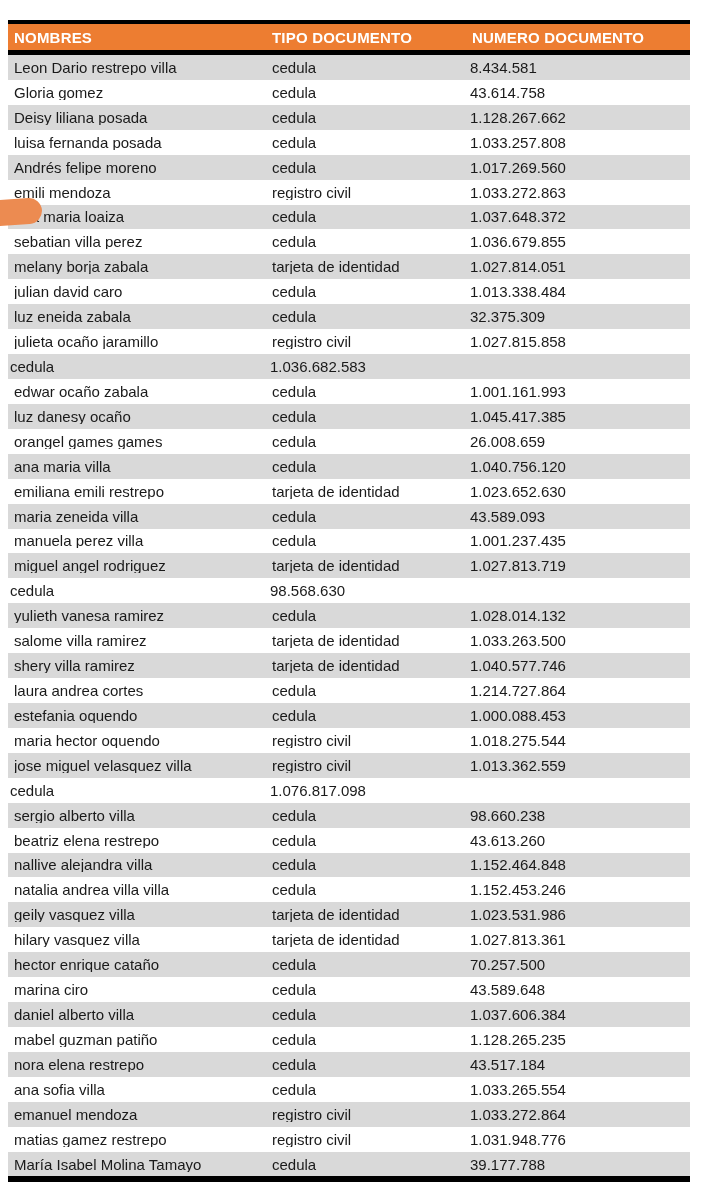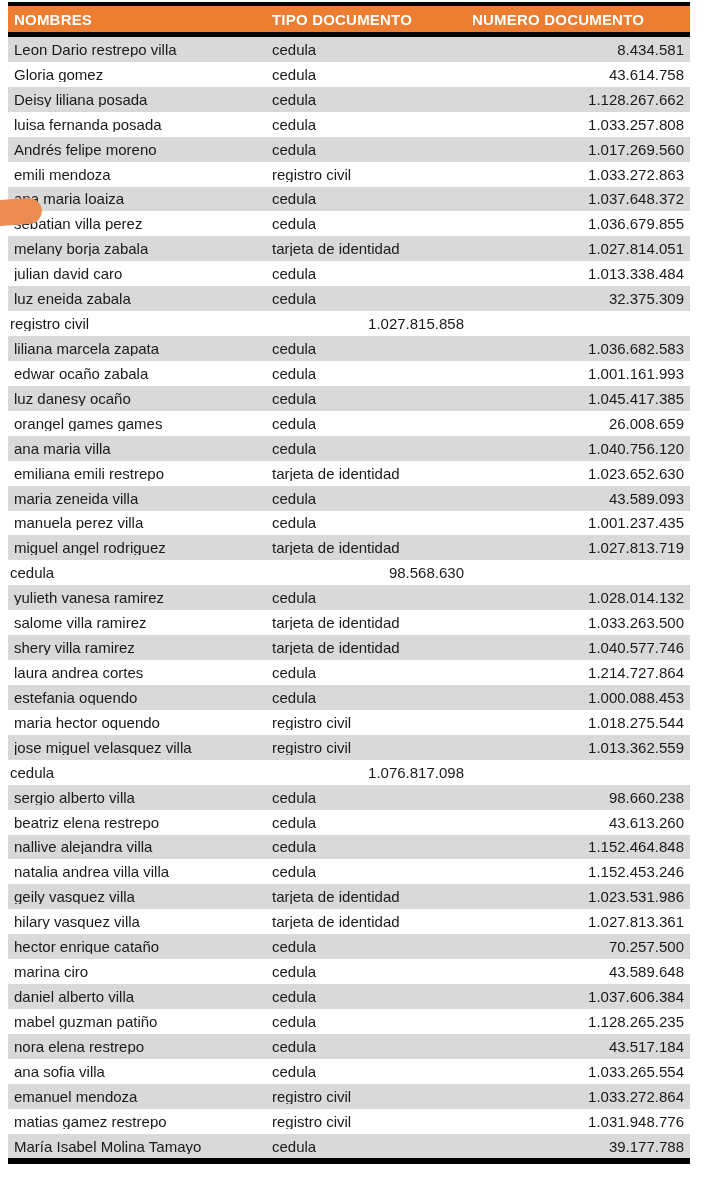--- a/index.html
+++ b/index.html
@@ -20,21 +20,21 @@
   .page {
     position: relative;
     width: 708px;
     height: 1190px;
     background: #FFFFFF;
     overflow: hidden;
   }
   .doc-table {
     position: absolute;
     left: 8px;
-    top: 2px;
+    top: 20px;
     width: 682px;
     border-top: 4px solid var(--border);
     border-bottom: 6px solid var(--border);
   }
   .thead {
     display: grid;
     grid-template-columns: 262px 200px 1fr;
     background: var(--header-bg);
     height: 31px;
     align-items: center;
@@ -62,21 +62,21 @@
   .tr.odd { background: var(--stripe); }
   .td {
     font-size: 15px;
     color: var(--cell-text);
     white-space: nowrap;
     overflow: hidden;
     line-height: 1;
   }
   .td.nombre { padding-left: 6px; }
   .td.tipo   { padding-left: 2px; }
-  .td.numero { text-align: right; padding-right: 6px; }
+  .td.numero { padding-right: 6px; }
   .annotation-blob {
     position: absolute;
     left: -14px;
     top: 199px;
     width: 56px;
     height: 26px;
     background: var(--annotation);
     border-radius: 13px;
     transform: rotate(-4deg);
     z-index: 2;
@@ -147,25 +147,25 @@
     <div class="td nombre">julian david caro</div>
     <div class="td tipo">cedula</div>
     <div class="td numero">1.013.338.484</div>
   </div>
         <div class="tr odd">
     <div class="td nombre">luz eneida zabala</div>
     <div class="td tipo">cedula</div>
     <div class="td numero">32.375.309</div>
   </div>
         <div class="tr">
+    <div class="td nombre">julieta ocaño jaramillo</div>
     <div class="td tipo">registro civil</div>
     <div class="td numero">1.027.815.858</div>
   </div>
         <div class="tr odd">
-    <div class="td nombre">liliana marcela zapata</div>
     <div class="td tipo">cedula</div>
     <div class="td numero">1.036.682.583</div>
   </div>
         <div class="tr">
     <div class="td nombre">edwar ocaño zabala</div>
     <div class="td tipo">cedula</div>
     <div class="td numero">1.001.161.993</div>
   </div>
         <div class="tr odd">
     <div class="td nombre">luz danesy ocaño</div>

